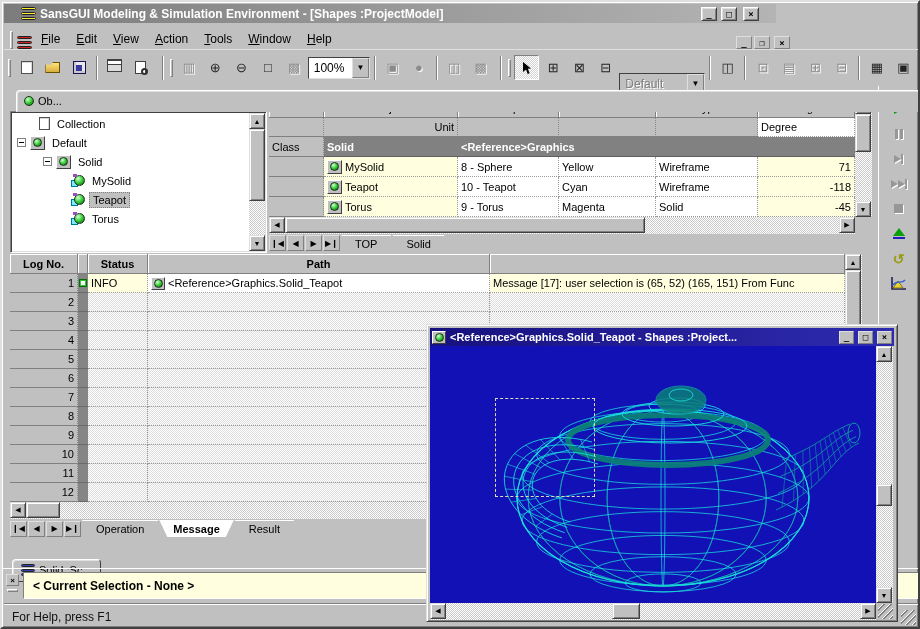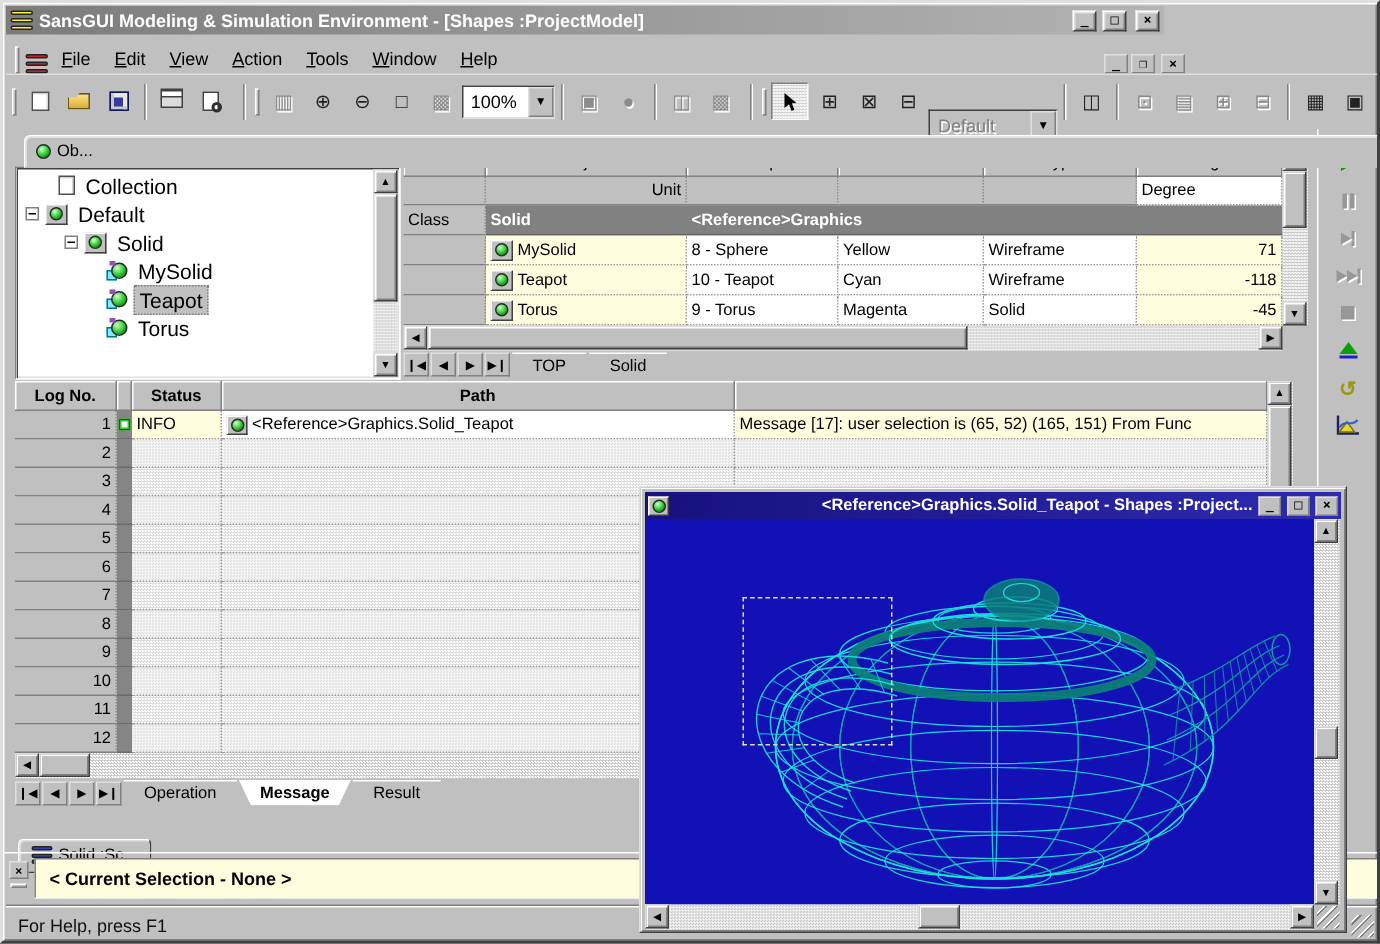--- a/index.html
+++ b/index.html
@@ -11,21 +11,21 @@
   .abs{position:absolute;}
   .flex{display:flex;align-items:center;}
   .raised{background:#c0c0c0;border:1px solid;border-color:#fff #404040 #404040 #fff;
           box-shadow:inset 1px 1px 0 #dfdfdf,inset -1px -1px 0 #808080;}
   .raised2{background:#c0c0c0;border:1px solid;border-color:#dfdfdf #808080 #808080 #dfdfdf;}
   .sunken{border:1px solid;border-color:#808080 #fff #fff #808080;
           box-shadow:inset 1px 1px 0 #404040,inset -1px -1px 0 #dfdfdf;}
   .sunken2{border:1px solid;border-color:#808080 #fff #fff #808080;}
   
   .titlebar{left:2px;top:2px;width:772px;height:19px;background:linear-gradient(90deg,#7c7c7c,#b4b4b4);
-            display:flex;align-items:center;gap:4px;padding:0 3px;}
+            display:flex;align-items:center;gap:4px;padding:0 17px;}
   .title-text{flex:1;color:#fff;font-weight:bold;font-size:12px;white-space:nowrap;overflow:hidden;}
   .winbtn{width:16px;height:14px;display:flex;align-items:center;justify-content:center;
           font-size:9px;font-weight:bold;color:#000;font-family:"DejaVu Sans Mono",monospace;}
   .menubar{left:2px;top:21px;width:790px;height:26px;display:flex;align-items:flex-end;gap:2px;padding:0 4px;}
   .grip{width:3px;height:18px;border:1px solid;border-color:#fff #808080 #808080 #fff;margin:0 2px;}
   .hgrip{height:3px;border:1px solid;border-color:#fff #808080 #808080 #fff;}
   .menu-item{display:inline-block;padding:3px 7px;font-size:12px;color:#000;}
   .menu-item::first-letter{text-decoration:underline;}
   .toolbar{left:2px;top:47px;width:914px;height:36px;display:flex;align-items:center;gap:1px;padding:0 2px;
            border-top:1px solid #dfdfdf;}
@@ -62,21 +62,21 @@
   .ttab{height:20px;padding:0 7px;display:flex;align-items:center;gap:4px;background:#c0c0c0;font-size:11px;
         border:1px solid;border-color:#fff #404040 transparent #fff;border-radius:4px 4px 0 0;
         box-shadow:inset 1px 1px 0 #dfdfdf;}
   .ttab.active{height:22px;font-weight:normal;z-index:2;position:relative;}
   .sq-com{width:9px;height:9px;background:#eaea8c;border:1px solid #707030;}
   .ass-ic{position:relative;width:12px;height:11px;}
   .ass-ic i{position:absolute;width:5px;height:4px;background:#d8d850;border:1px solid #404040;}
   .ass-ic i:nth-child(1){left:3px;top:0;}
   .ass-ic i:nth-child(2){left:0;bottom:0;}
   .ass-ic i:nth-child(3){right:0;bottom:0;background:#50c050;}
-  .tnode{height:19px;display:flex;align-items:center;gap:4px;font-size:14px;white-space:nowrap;}
+  .tnode{height:19px;display:flex;align-items:center;gap:4px;font-size:11px;white-space:nowrap;}
   .tlabel{padding:1px 3px;}
   .tlabel.sel{background:#c0c0c0;border:1px dotted #808080;}
   
   .hcell{background:#c0c0c0;border-right:1px solid #808080;border-bottom:1px solid #808080;
          box-shadow:inset 1px 1px 0 #fff;font-size:11px;display:flex;align-items:center;justify-content:center;
          white-space:nowrap;overflow:hidden;}
   .hcell.b{font-weight:bold;}
   .cell{font-size:11px;display:flex;align-items:center;gap:3px;padding:0 3px;background:#fff;
         border-right:1px dotted #9a9a9a;border-bottom:1px dotted #9a9a9a;white-space:nowrap;overflow:hidden;}
   .cell.y{background:#ffffdf;}
@@ -96,21 +96,21 @@
   .navbtn{width:17px;height:16px;display:flex;align-items:center;justify-content:center;gap:1px;font-size:8px;}
   .stab{height:17px;display:flex;align-items:center;padding:0 14px;font-size:11px;background:#c0c0c0;
         clip-path:polygon(0 0,100% 0,calc(100% - 8px) 100%,8px 100%);border-top:1px solid #fff;}
   .stab.active{background:#fff;font-weight:bold;}
   .wintab{height:23px;display:flex;align-items:center;gap:4px;padding:0 8px;font-size:11px;background:#c0c0c0;
         border:1px solid;border-color:#fff #404040 #404040 #fff;border-radius:4px 4px 0 0;box-shadow:inset 1px 1px 0 #dfdfdf;}
   .wintab.active{height:25px;border-bottom-color:#c0c0c0;}
   
   .viewer{left:424px;top:322px;width:472px;height:298px;background:#c0c0c0;z-index:30;
           border:1px solid;border-color:#dfdfdf #404040 #404040 #dfdfdf;
-          box-shadow:inset 1px 1px 0 #fff,inset -1px -1px 0 #808080;text-align:right;}
+          box-shadow:inset 1px 1px 0 #fff,inset -1px -1px 0 #808080;}
   .vtitle{position:absolute;left:3px;top:3px;width:464px;height:18px;
           background:linear-gradient(90deg,#17117e,#2e2bb0);display:flex;align-items:center;gap:4px;
           padding:0 2px;color:#fff;font-weight:bold;font-size:11px;}
   .vtitle .winbtn{width:15px;height:13px;}
   .selrect{position:absolute;border:1px dashed #dcdcb4;}
   
   .rtbtn{width:26px;height:23px;display:flex;align-items:center;justify-content:center;margin:2px auto;}
   .tri-r{width:0;height:0;border-top:5px solid transparent;border-bottom:5px solid transparent;border-left:9px solid #089a08;}
   .tri-r.g{border-left-color:#979797;filter:drop-shadow(1px 1px 0 #fff);}
   .tri-r.sm{border-top-width:4px;border-bottom-width:4px;border-left-width:7px;}

